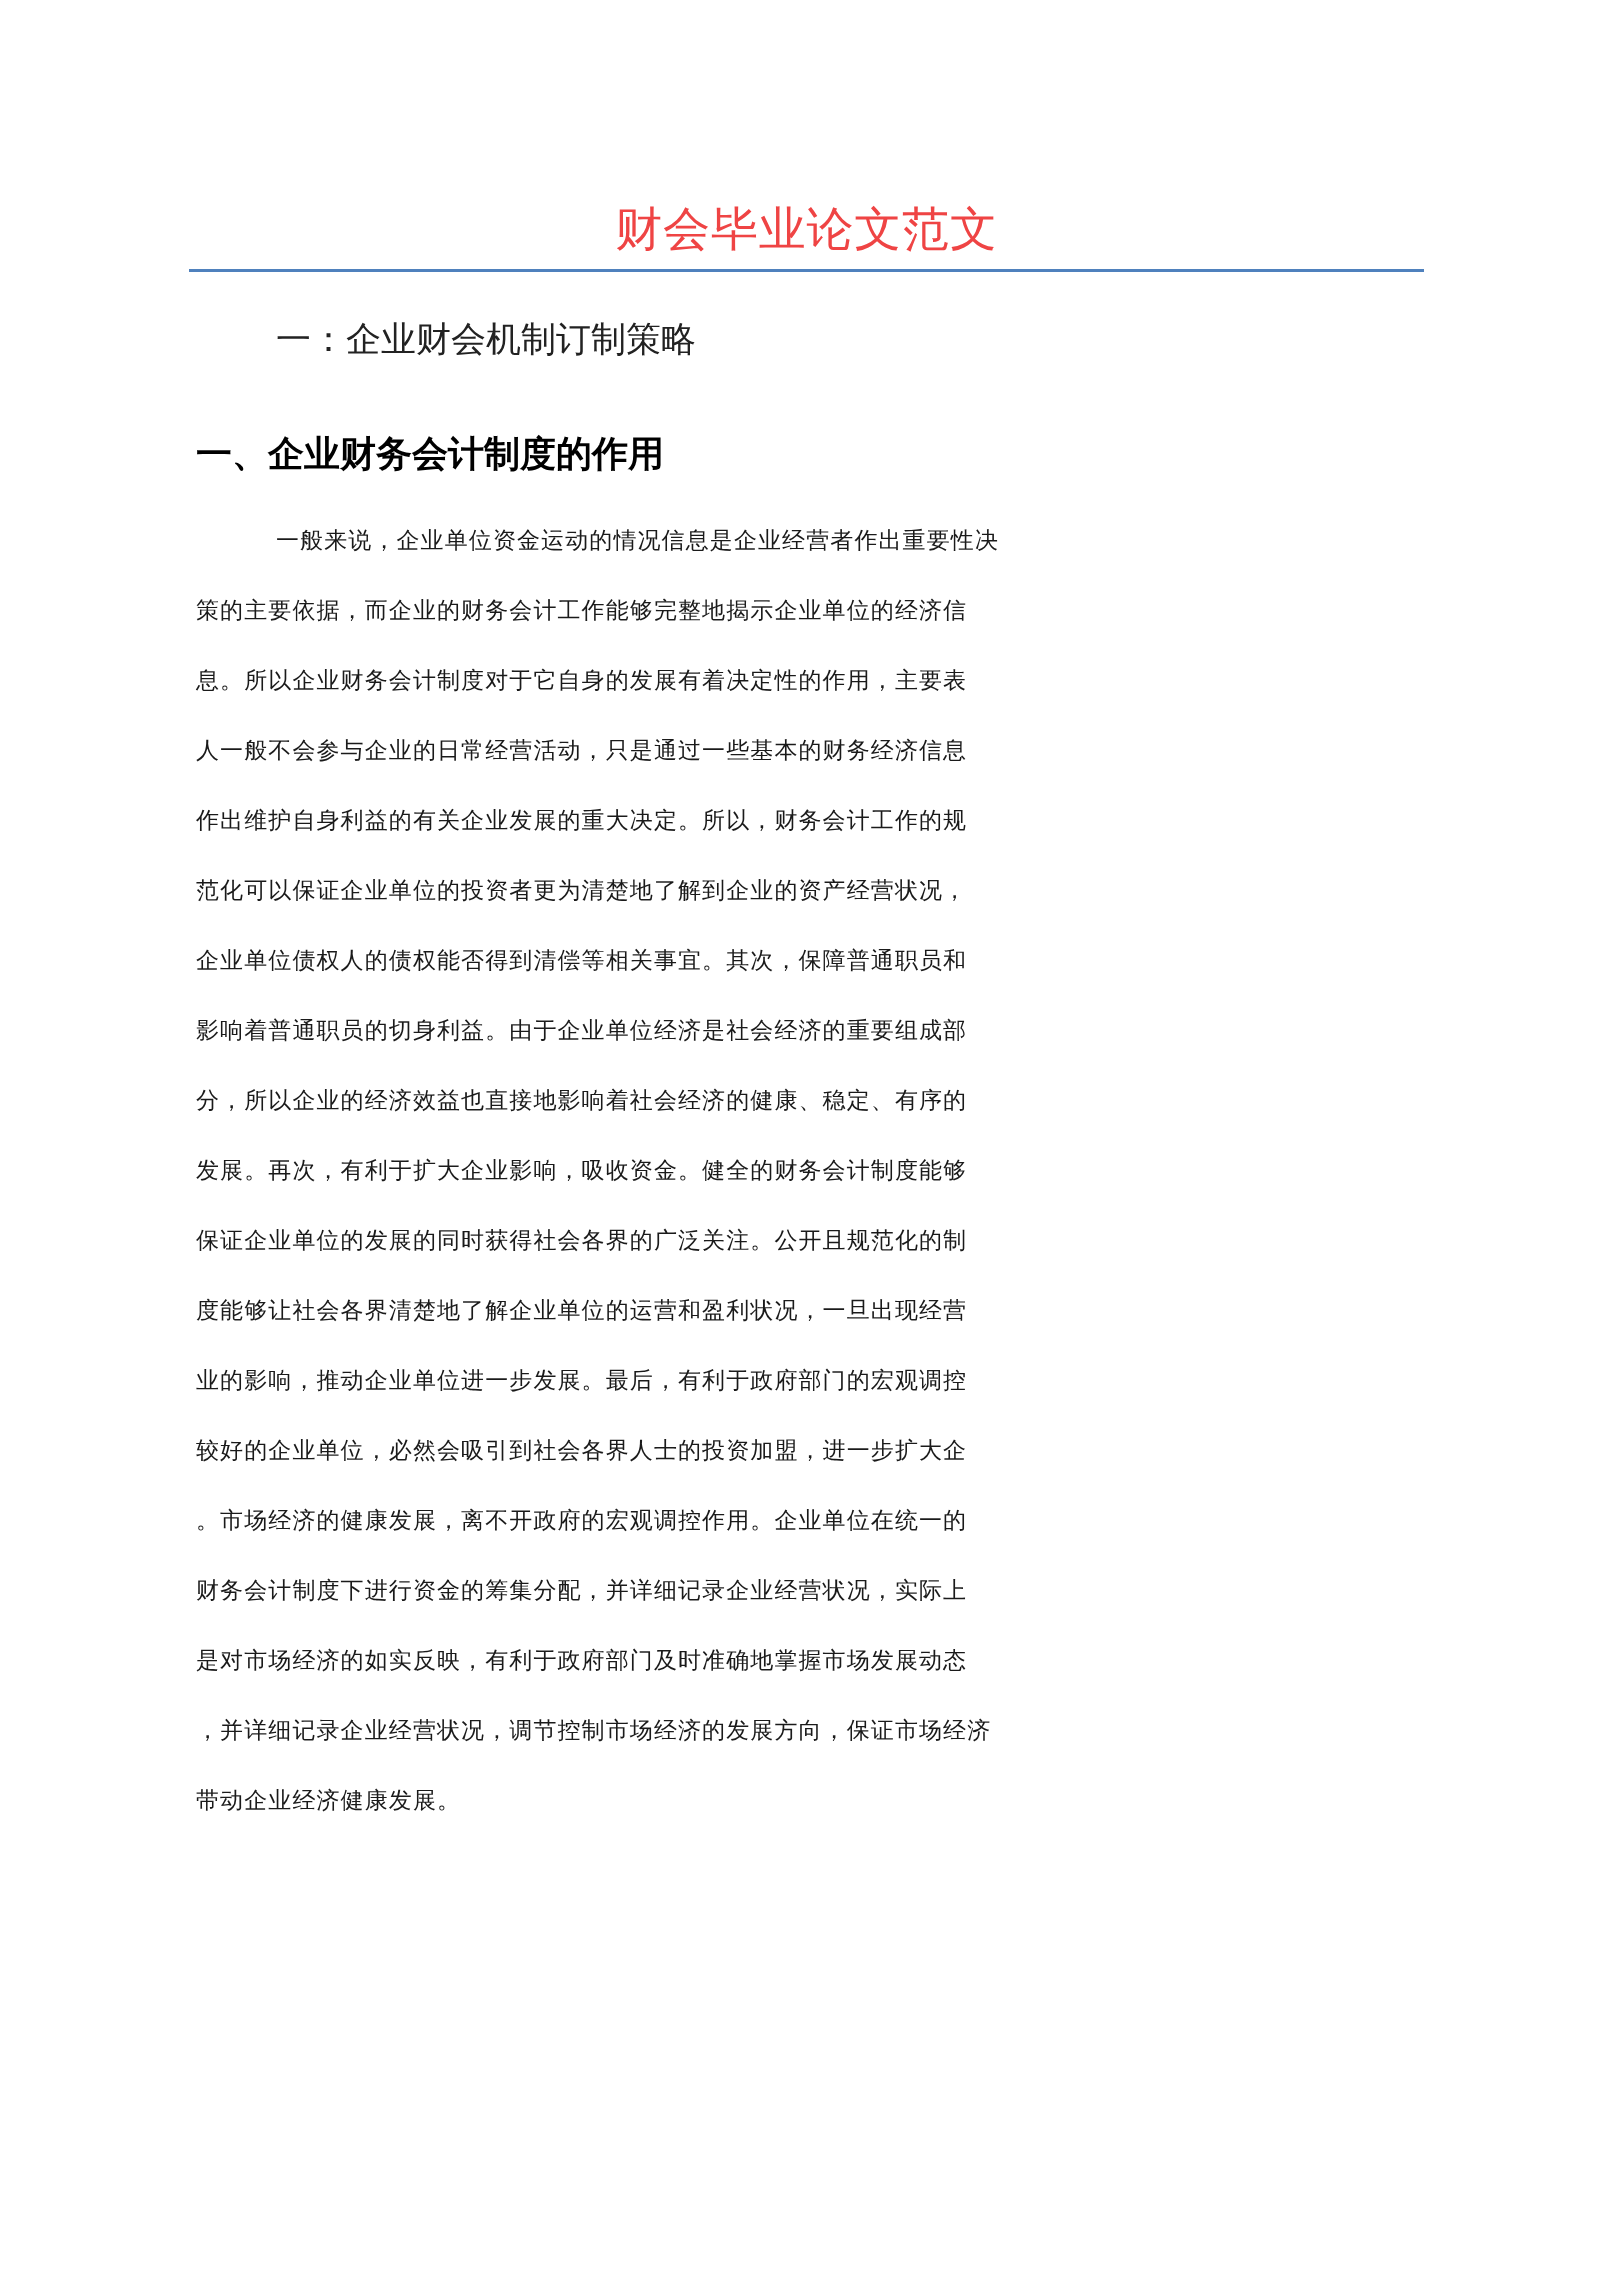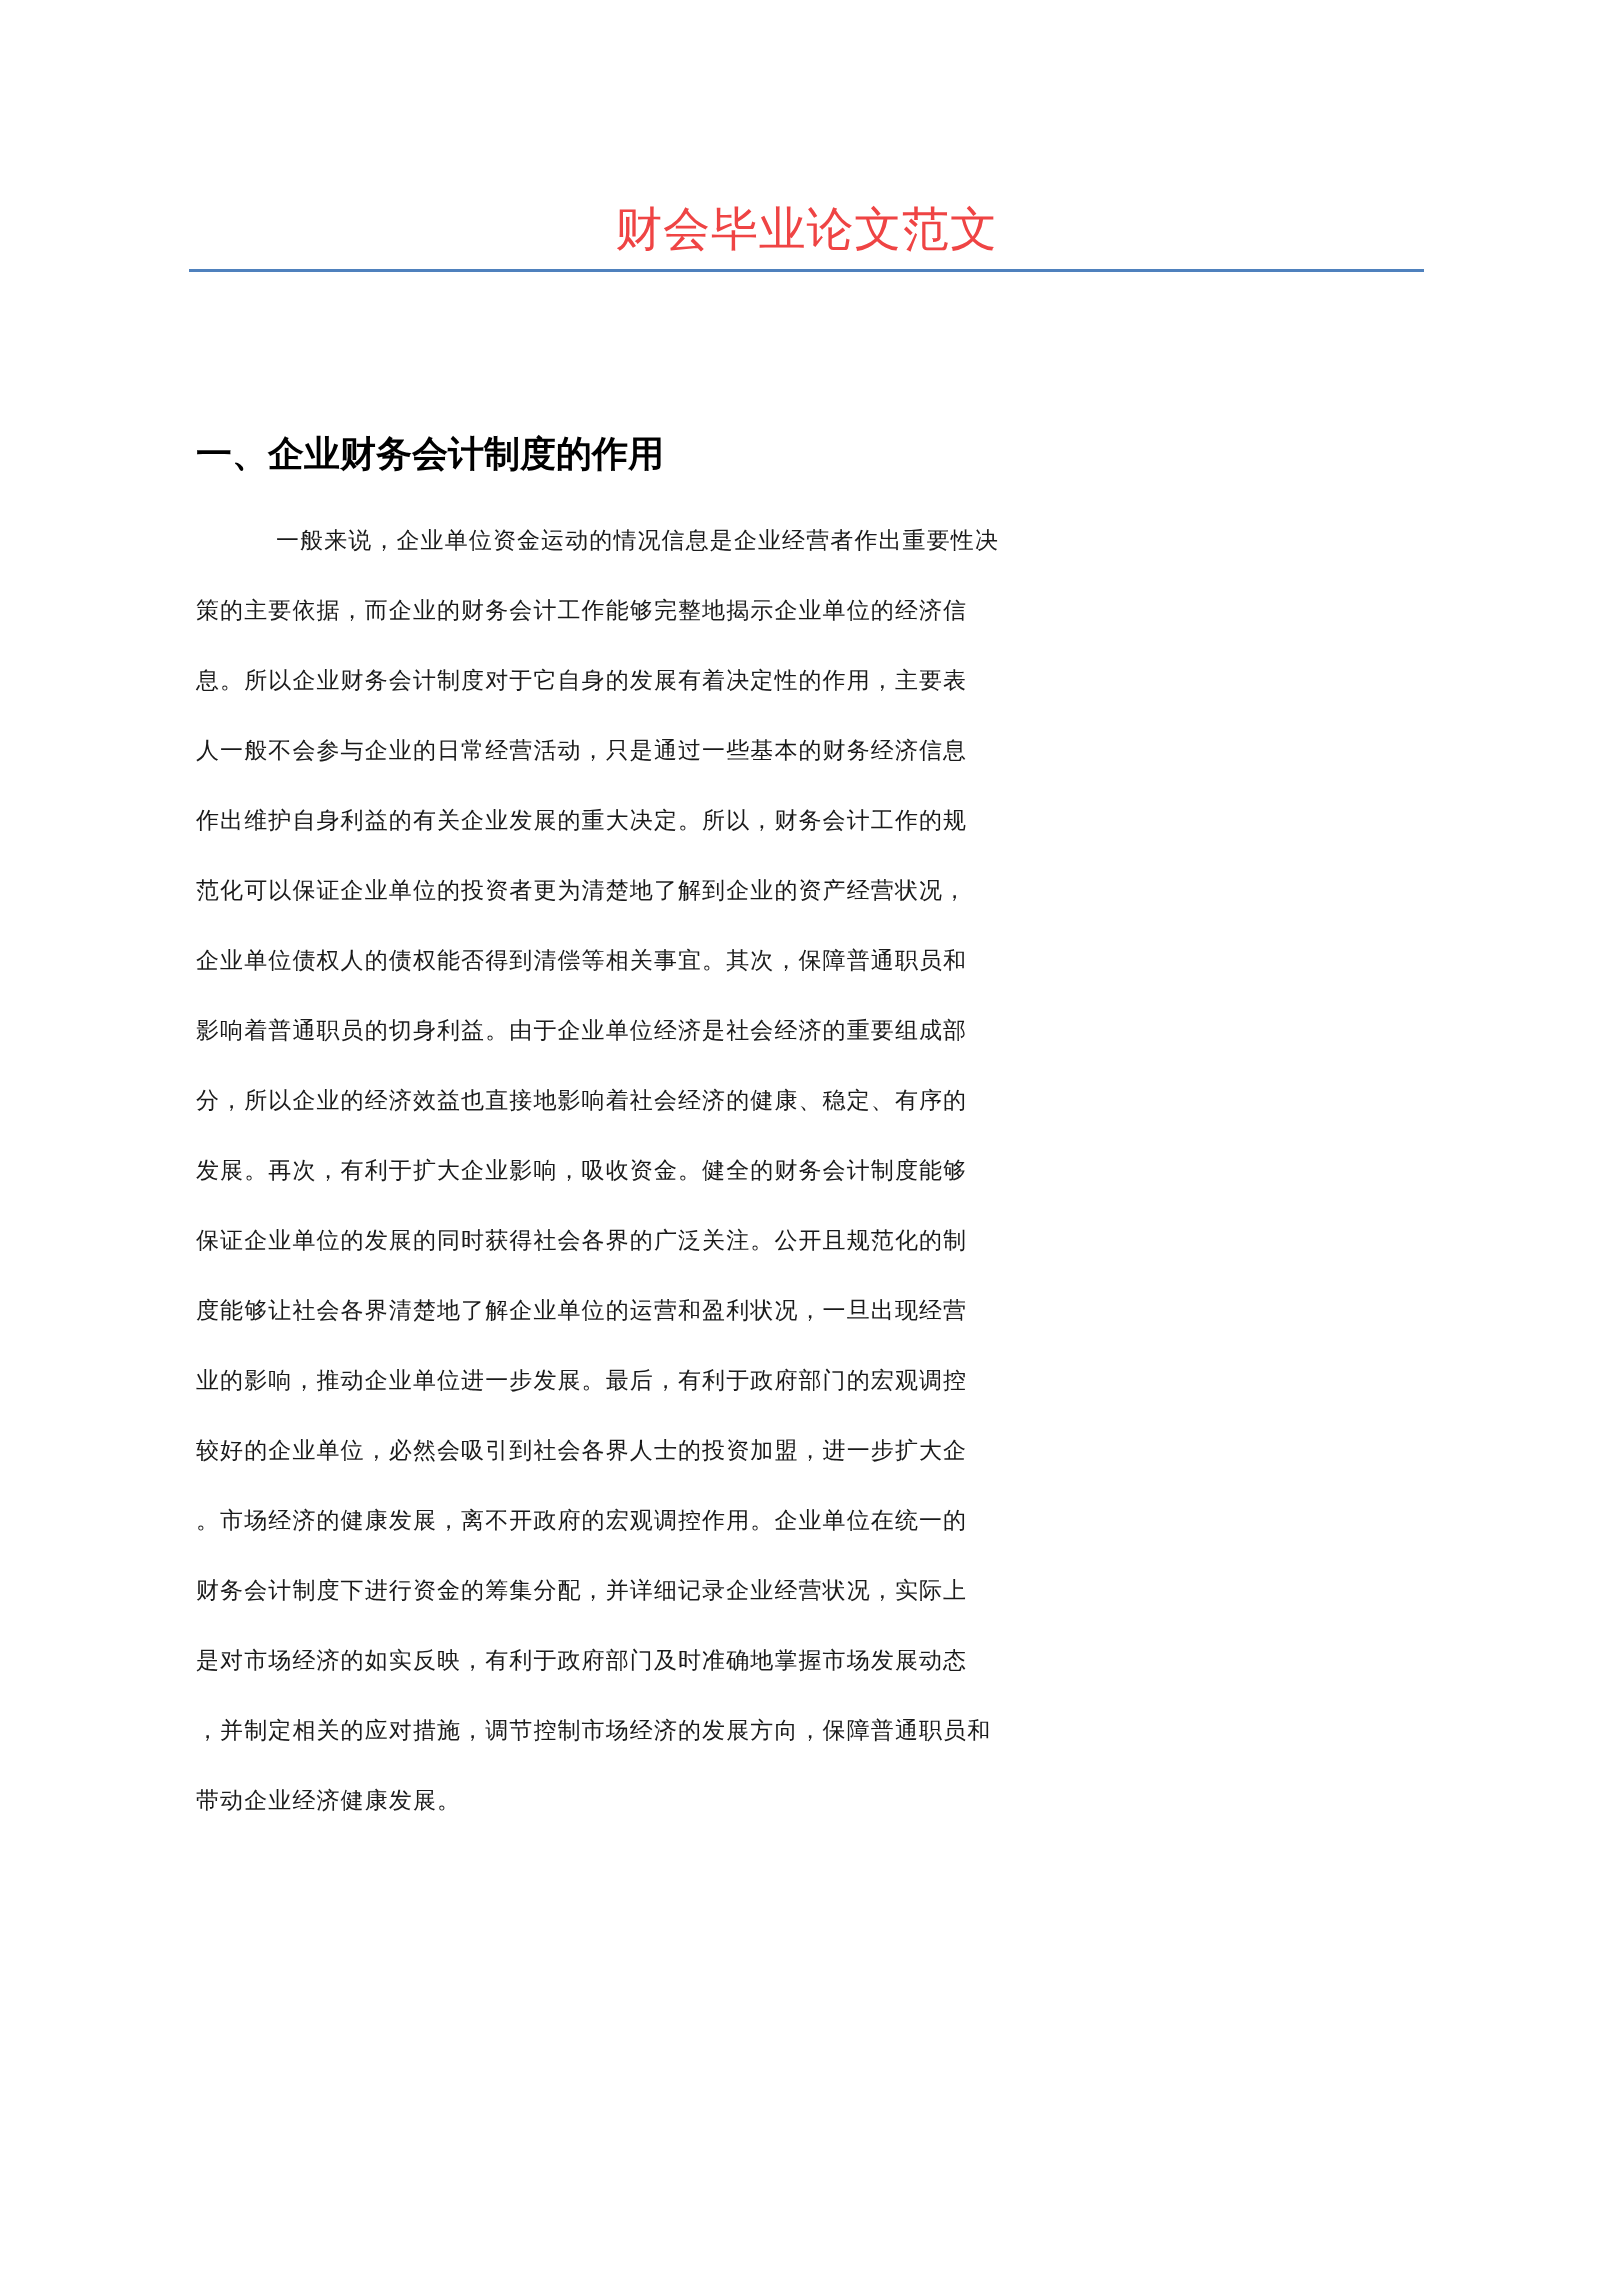--- a/index.html
+++ b/index.html
@@ -19,37 +19,38 @@
   .line { display: block; height: 70px; line-height: 70px; font-size: 23px; white-space: nowrap;
           color: #1a1a1a; letter-spacing: 1.1px; }
   .line.indent { padding-left: 80px; }
 </style>
 </head>
 <body>
 
 <div class="page">
   <div class="title">财会毕业论文范文</div>
   <div class="title-rule"></div>
+  <div class="subheading">一：企业财会机制订制策略</div>
   <div class="section-heading">一、企业财务会计制度的作用</div>
 
   <div class="body-text">
     <span class="line indent">一般来说，企业单位资金运动的情况信息是企业经营者作出重要性决</span>
     <span class="line">策的主要依据，而企业的财务会计工作能够完整地揭示企业单位的经济信</span>
     <span class="line">息。所以企业财务会计制度对于它自身的发展有着决定性的作用，主要表</span>
     <span class="line">人一般不会参与企业的日常经营活动，只是通过一些基本的财务经济信息</span>
     <span class="line">作出维护自身利益的有关企业发展的重大决定。所以，财务会计工作的规</span>
     <span class="line">范化可以保证企业单位的投资者更为清楚地了解到企业的资产经营状况，</span>
     <span class="line">企业单位债权人的债权能否得到清偿等相关事宜。其次，保障普通职员和</span>
     <span class="line">影响着普通职员的切身利益。由于企业单位经济是社会经济的重要组成部</span>
     <span class="line">分，所以企业的经济效益也直接地影响着社会经济的健康、稳定、有序的</span>
     <span class="line">发展。再次，有利于扩大企业影响，吸收资金。健全的财务会计制度能够</span>
     <span class="line">保证企业单位的发展的同时获得社会各界的广泛关注。公开且规范化的制</span>
     <span class="line">度能够让社会各界清楚地了解企业单位的运营和盈利状况，一旦出现经营</span>
     <span class="line">业的影响，推动企业单位进一步发展。最后，有利于政府部门的宏观调控</span>
     <span class="line">较好的企业单位，必然会吸引到社会各界人士的投资加盟，进一步扩大企</span>
     <span class="line">。市场经济的健康发展，离不开政府的宏观调控作用。企业单位在统一的</span>
     <span class="line">财务会计制度下进行资金的筹集分配，并详细记录企业经营状况，实际上</span>
     <span class="line">是对市场经济的如实反映，有利于政府部门及时准确地掌握市场发展动态</span>
-    <span class="line">，并制定相关的应对措施，调节控制市场经济的发展方向，保障普通职员和</span>
+    <span class="line">，并详细记录企业经营状况，调节控制市场经济的发展方向，保证市场经济</span>
     <span class="line">带动企业经济健康发展。</span>
   </div>
 </div>
 
 
 </body></html>

